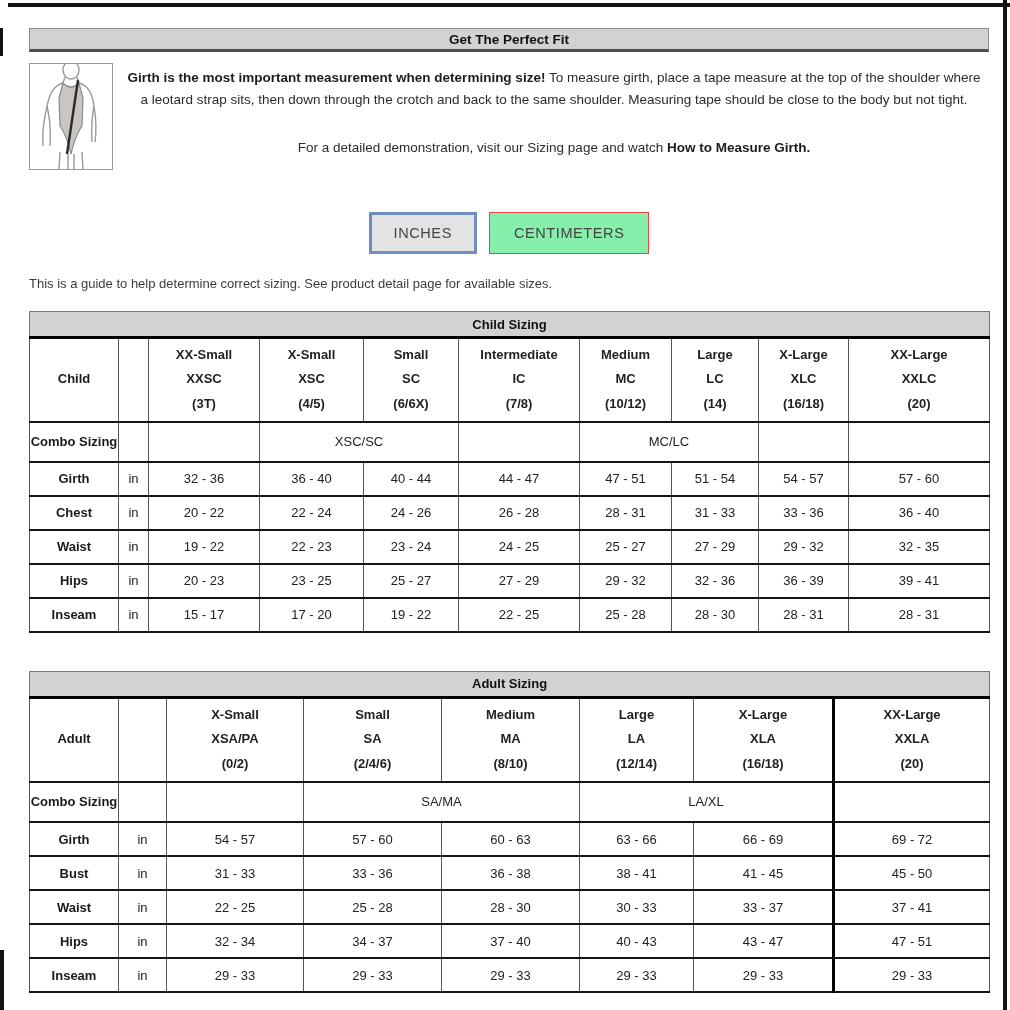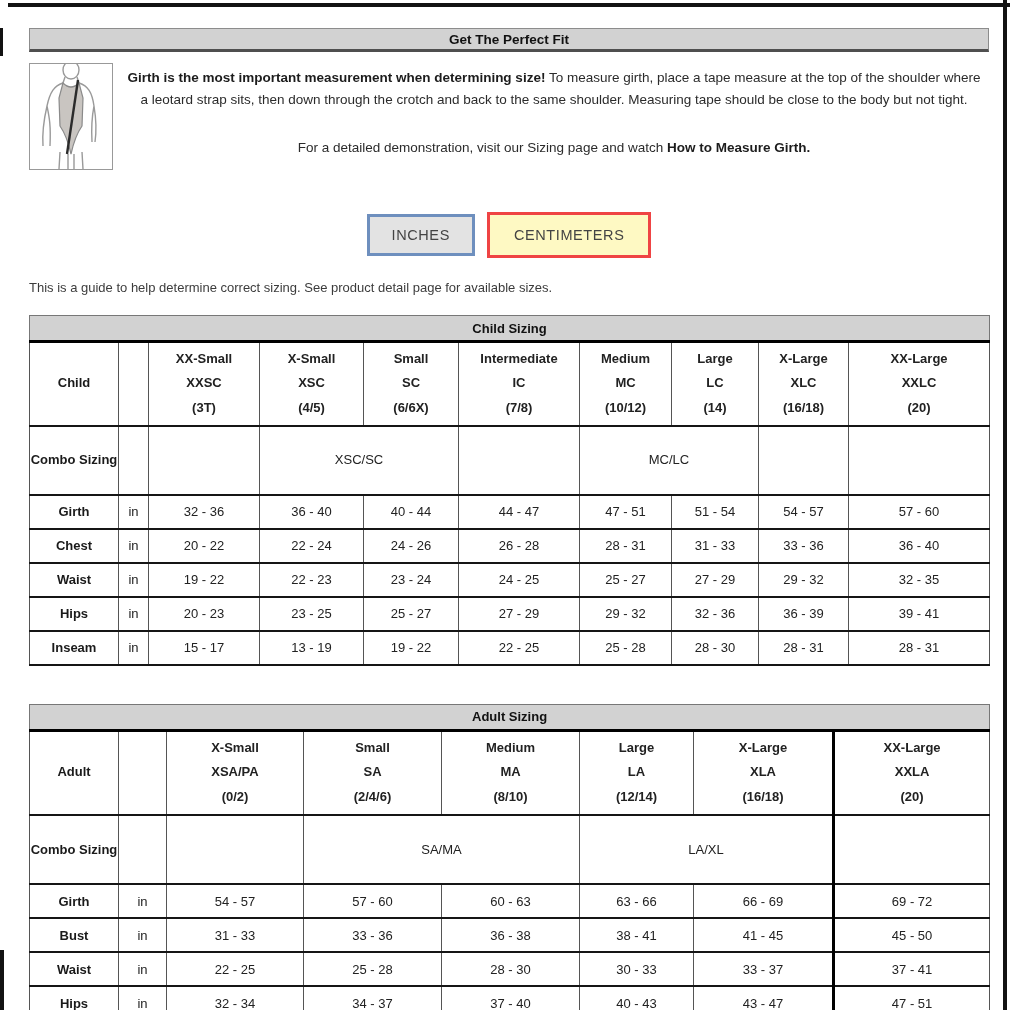--- a/index.html
+++ b/index.html
@@ -20,39 +20,39 @@
 
   .intro { display:flex; margin-top:11px; }
   .figure-box { width:84px; height:107px; border:1px solid #999; background:#fff; flex:none; }
   .intro-text { flex:1; padding:4px 4px 0 10px; text-align:center; font-size:13.5px;
     line-height:1.62; color:#2b2b2b; }
   .intro-text .demo { margin-top:26px; }
   b { color:#1c1c1c; }
 
   .toggle-row { margin-top:42px; text-align:center; }
   .unit-btn { display:inline-block; vertical-align:middle; font-family:inherit; font-size:14.5px;
-    color:#444; letter-spacing:0.6px; background:#fef9c3; border:3px solid #ef4444;
+    color:#444; letter-spacing:0.6px; background:#86efac; border:1px solid #ef4444;
     padding:12px 24px; margin:0 6px; cursor:pointer; }
   .unit-btn.selected { background:#e3e3e3; border:3px solid #6e8fbe; padding:10px 22px;text-align:center; }
 
   .note { margin-top:22px; font-size:13px; color:#3c3c3c; }
 
   table.size-table { border-collapse:collapse; table-layout:fixed; width:960px;
     font-size:13px; color:#222; margin-top:20px; }
   table.size-table.child { margin-top:20px; }
   table.size-table.adult { margin-top:38px; }
   .size-table th, .size-table td { border-left:1px solid #555; border-right:1px solid #555;
     border-top:2px solid #151515; border-bottom:2px solid #151515;
     text-align:center; vertical-align:middle; padding:0; overflow:hidden; }
   .size-table .title-row { background:#d2d2d2; height:26px; font-size:13px; font-weight:bold;
     color:#111; border:1px solid #777; border-bottom:3px solid #000;text-align:center; }
   .size-table .header-row th { font-weight:bold; line-height:1.9; }
   .size-table.child .header-row th { height:84px; }
   .size-table.adult .header-row th { height:85px; }
-  .size-table .combo-row td, .size-table .combo-row th { height:69px; line-height:1.5; }
+  .size-table .combo-row td, .size-table .combo-row th { height:40px; line-height:1.5; }
   .size-table .data-row td, .size-table .data-row th { height:34px; }
   .size-table .label-cell { font-weight:bold; color:#1a1a1a; }
   .size-table .unit-cell, .size-table .combo-cell, .size-table .measure-cell { font-weight:normal; }
   .size-table.adult tr:not(.title-wrap) > *:last-child { border-left:3px solid #000; }
 </style>
 </head>
 <body>
 
 <div class="frame-top"></div>
 <div class="frame-right"></div>
@@ -204,21 +204,21 @@
             <td class="measure-cell">27 - 29</td>
             <td class="measure-cell">29 - 32</td>
             <td class="measure-cell">32 - 36</td>
             <td class="measure-cell">36 - 39</td>
             <td class="measure-cell">39 - 41</td>
           </tr>
           <tr class="data-row">
             <th class="label-cell">Inseam</th>
             <td class="unit-cell">in</td>
             <td class="measure-cell">15 - 17</td>
-            <td class="measure-cell">13 - 19</td>
+            <td class="measure-cell">17 - 20</td>
             <td class="measure-cell">19 - 22</td>
             <td class="measure-cell">22 - 25</td>
             <td class="measure-cell">25 - 28</td>
             <td class="measure-cell">28 - 30</td>
             <td class="measure-cell">28 - 31</td>
             <td class="measure-cell">28 - 31</td>
           </tr>
         </tbody>
       </table>
     </div>

